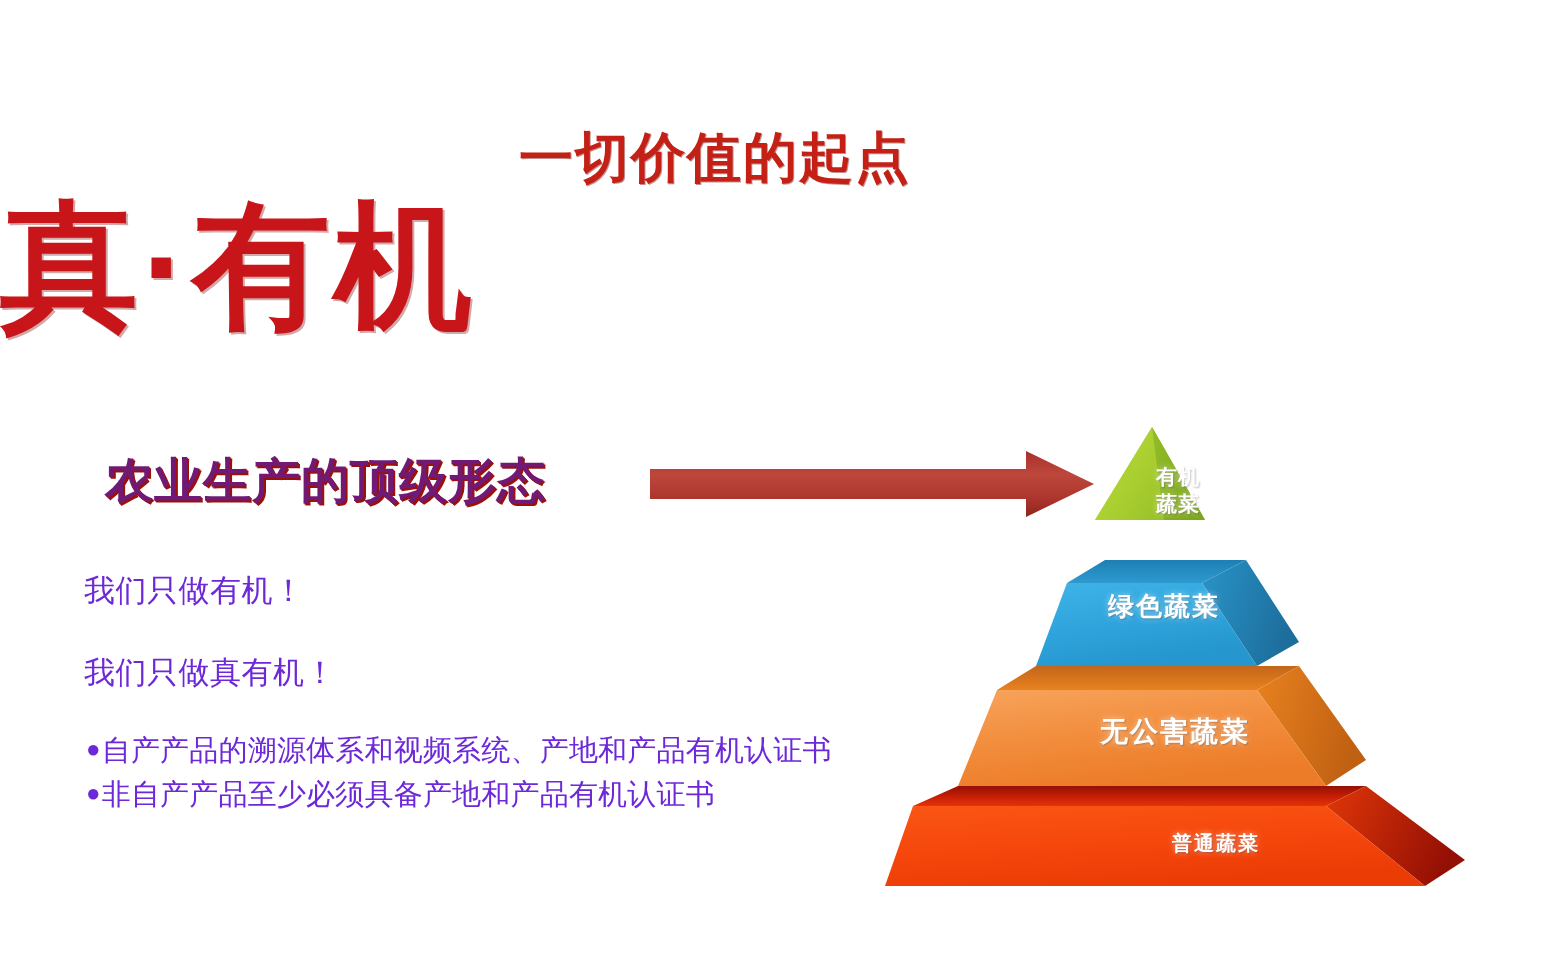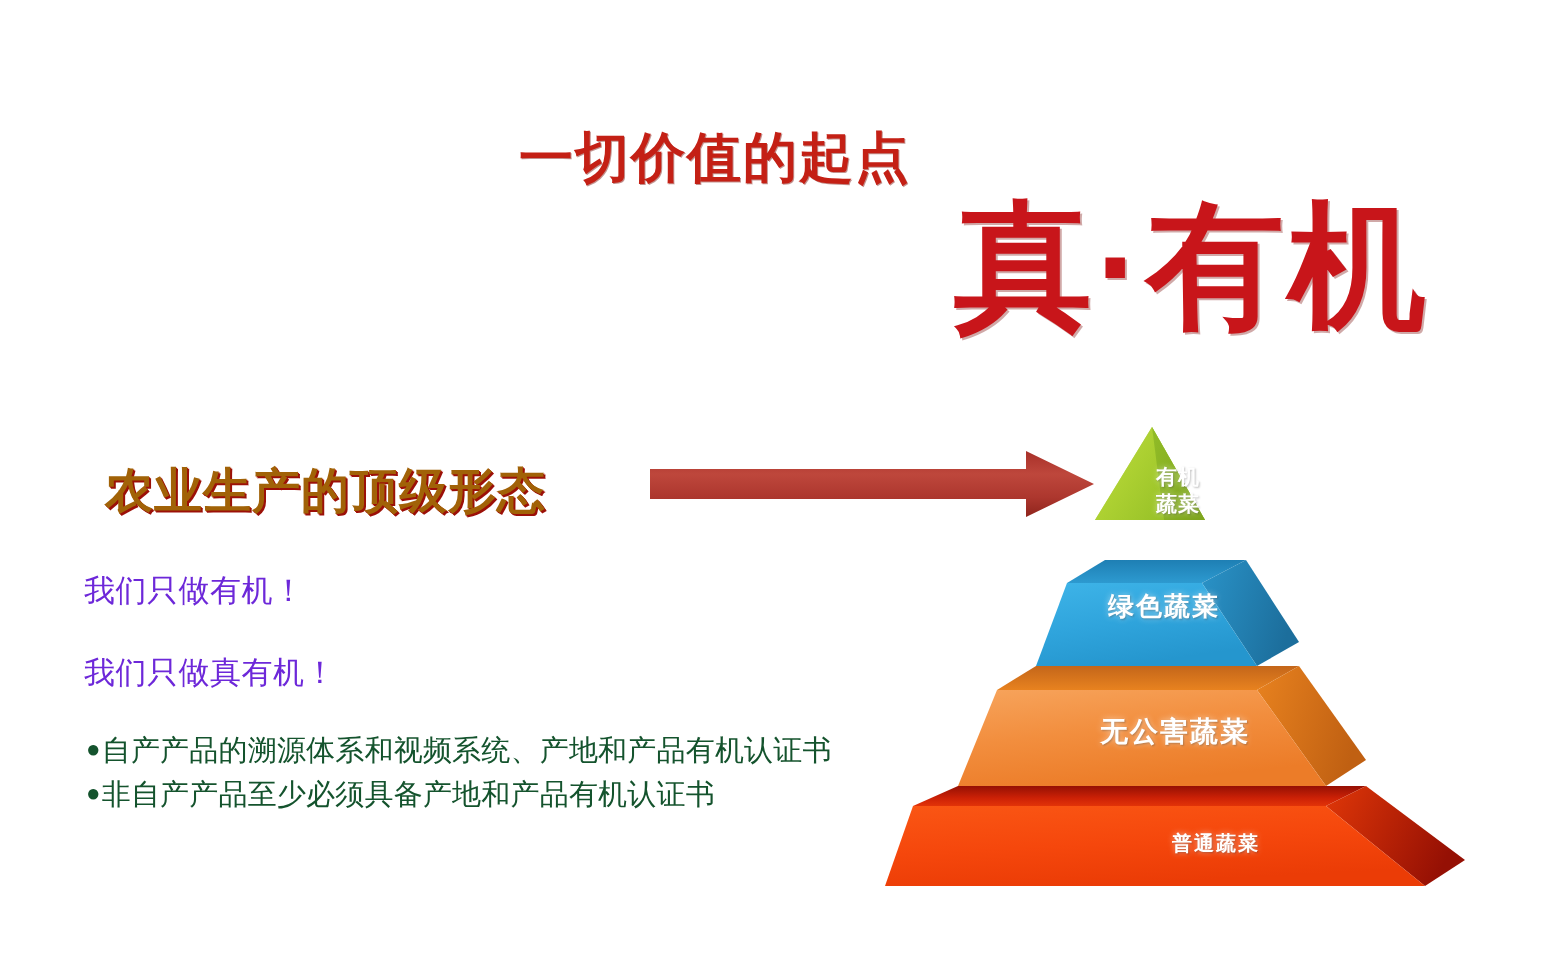--- a/index.html
+++ b/index.html
@@ -39,37 +39,37 @@
     letter-spacing: 2px;
     line-height: 62px;
     white-space: nowrap;
     text-shadow: 1px 1px 0 rgba(120,10,5,.45);
   }
 
   #main-title {
     position: absolute;
     left: 0; top: 190px;
     width: 1430px;
-    text-align: right;
+    text-align: left;
     font-size: 138px;
     font-weight: bold;
     color: #C8151A;
     letter-spacing: 4px;
     line-height: 152px;
     white-space: nowrap;
     text-shadow: 2px 2px 0 rgba(120,10,5,.35);
   }
 
   
   #section-heading {
     position: absolute;
-    left: 105px; top: 462px;
+    left: 105px; top: 452px;
     font-size: 48px;
     font-weight: bold;
-    color: #a16207;
+    color: #701a75;
     letter-spacing: 1px;
     line-height: 58px;
     white-space: nowrap;
     text-shadow:
        2px 2px 0 #9C1008,
        1px 1px 0 #B31309;
   }
 
   
   #arrow-wrap {
@@ -90,21 +90,21 @@
     white-space: nowrap;
     font-family: "Liberation Sans", "DejaVu Sans", sans-serif;
   }
   #stmt-1 { left: 84px; top: 571px; }
   #stmt-2 { left: 84px; top: 653px; }
 
   .bullet-line {
     position: absolute;
     left: 86px;
     font-size: 29px;
-    color: #14532d;
+    color: #6d28d9;
     line-height: 37px;
     white-space: nowrap;
     letter-spacing: .2px;
   }
   #bullet-1 { top: 730px; }
   #bullet-2 { top: 774px; }
   .bullet-dot {
     display: inline-block;
     font-size: 24px;
     vertical-align: 3px;

